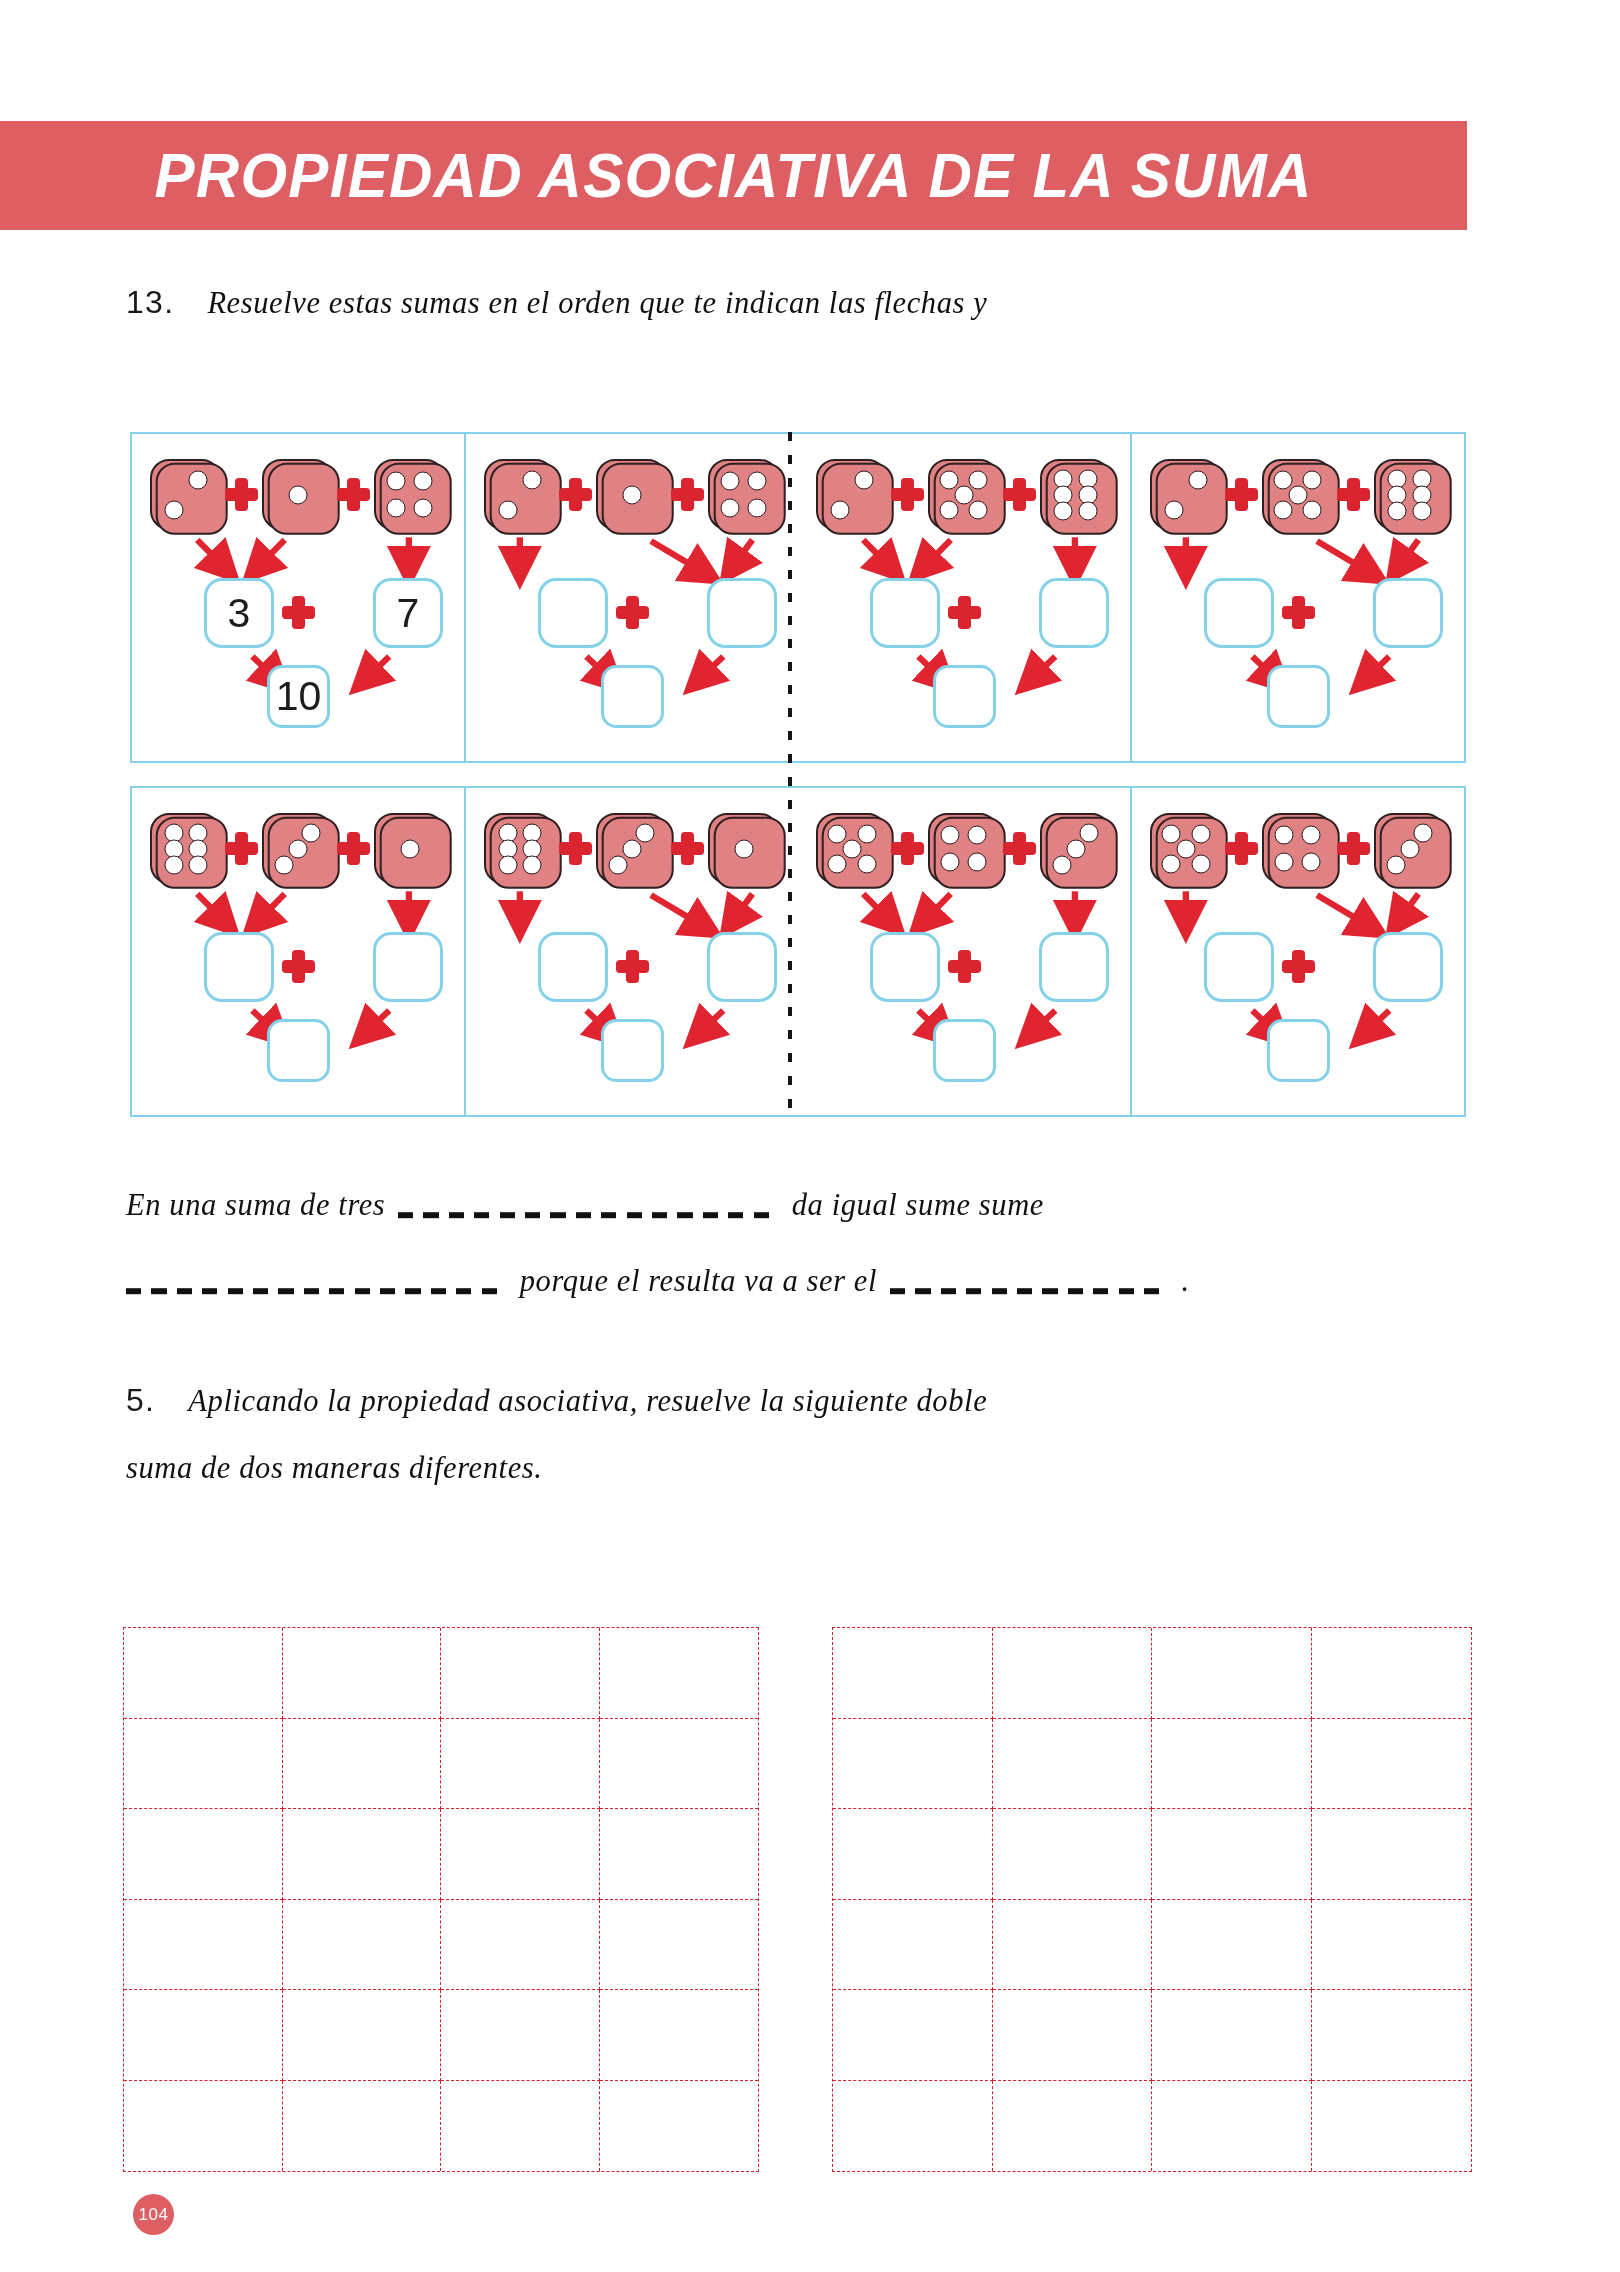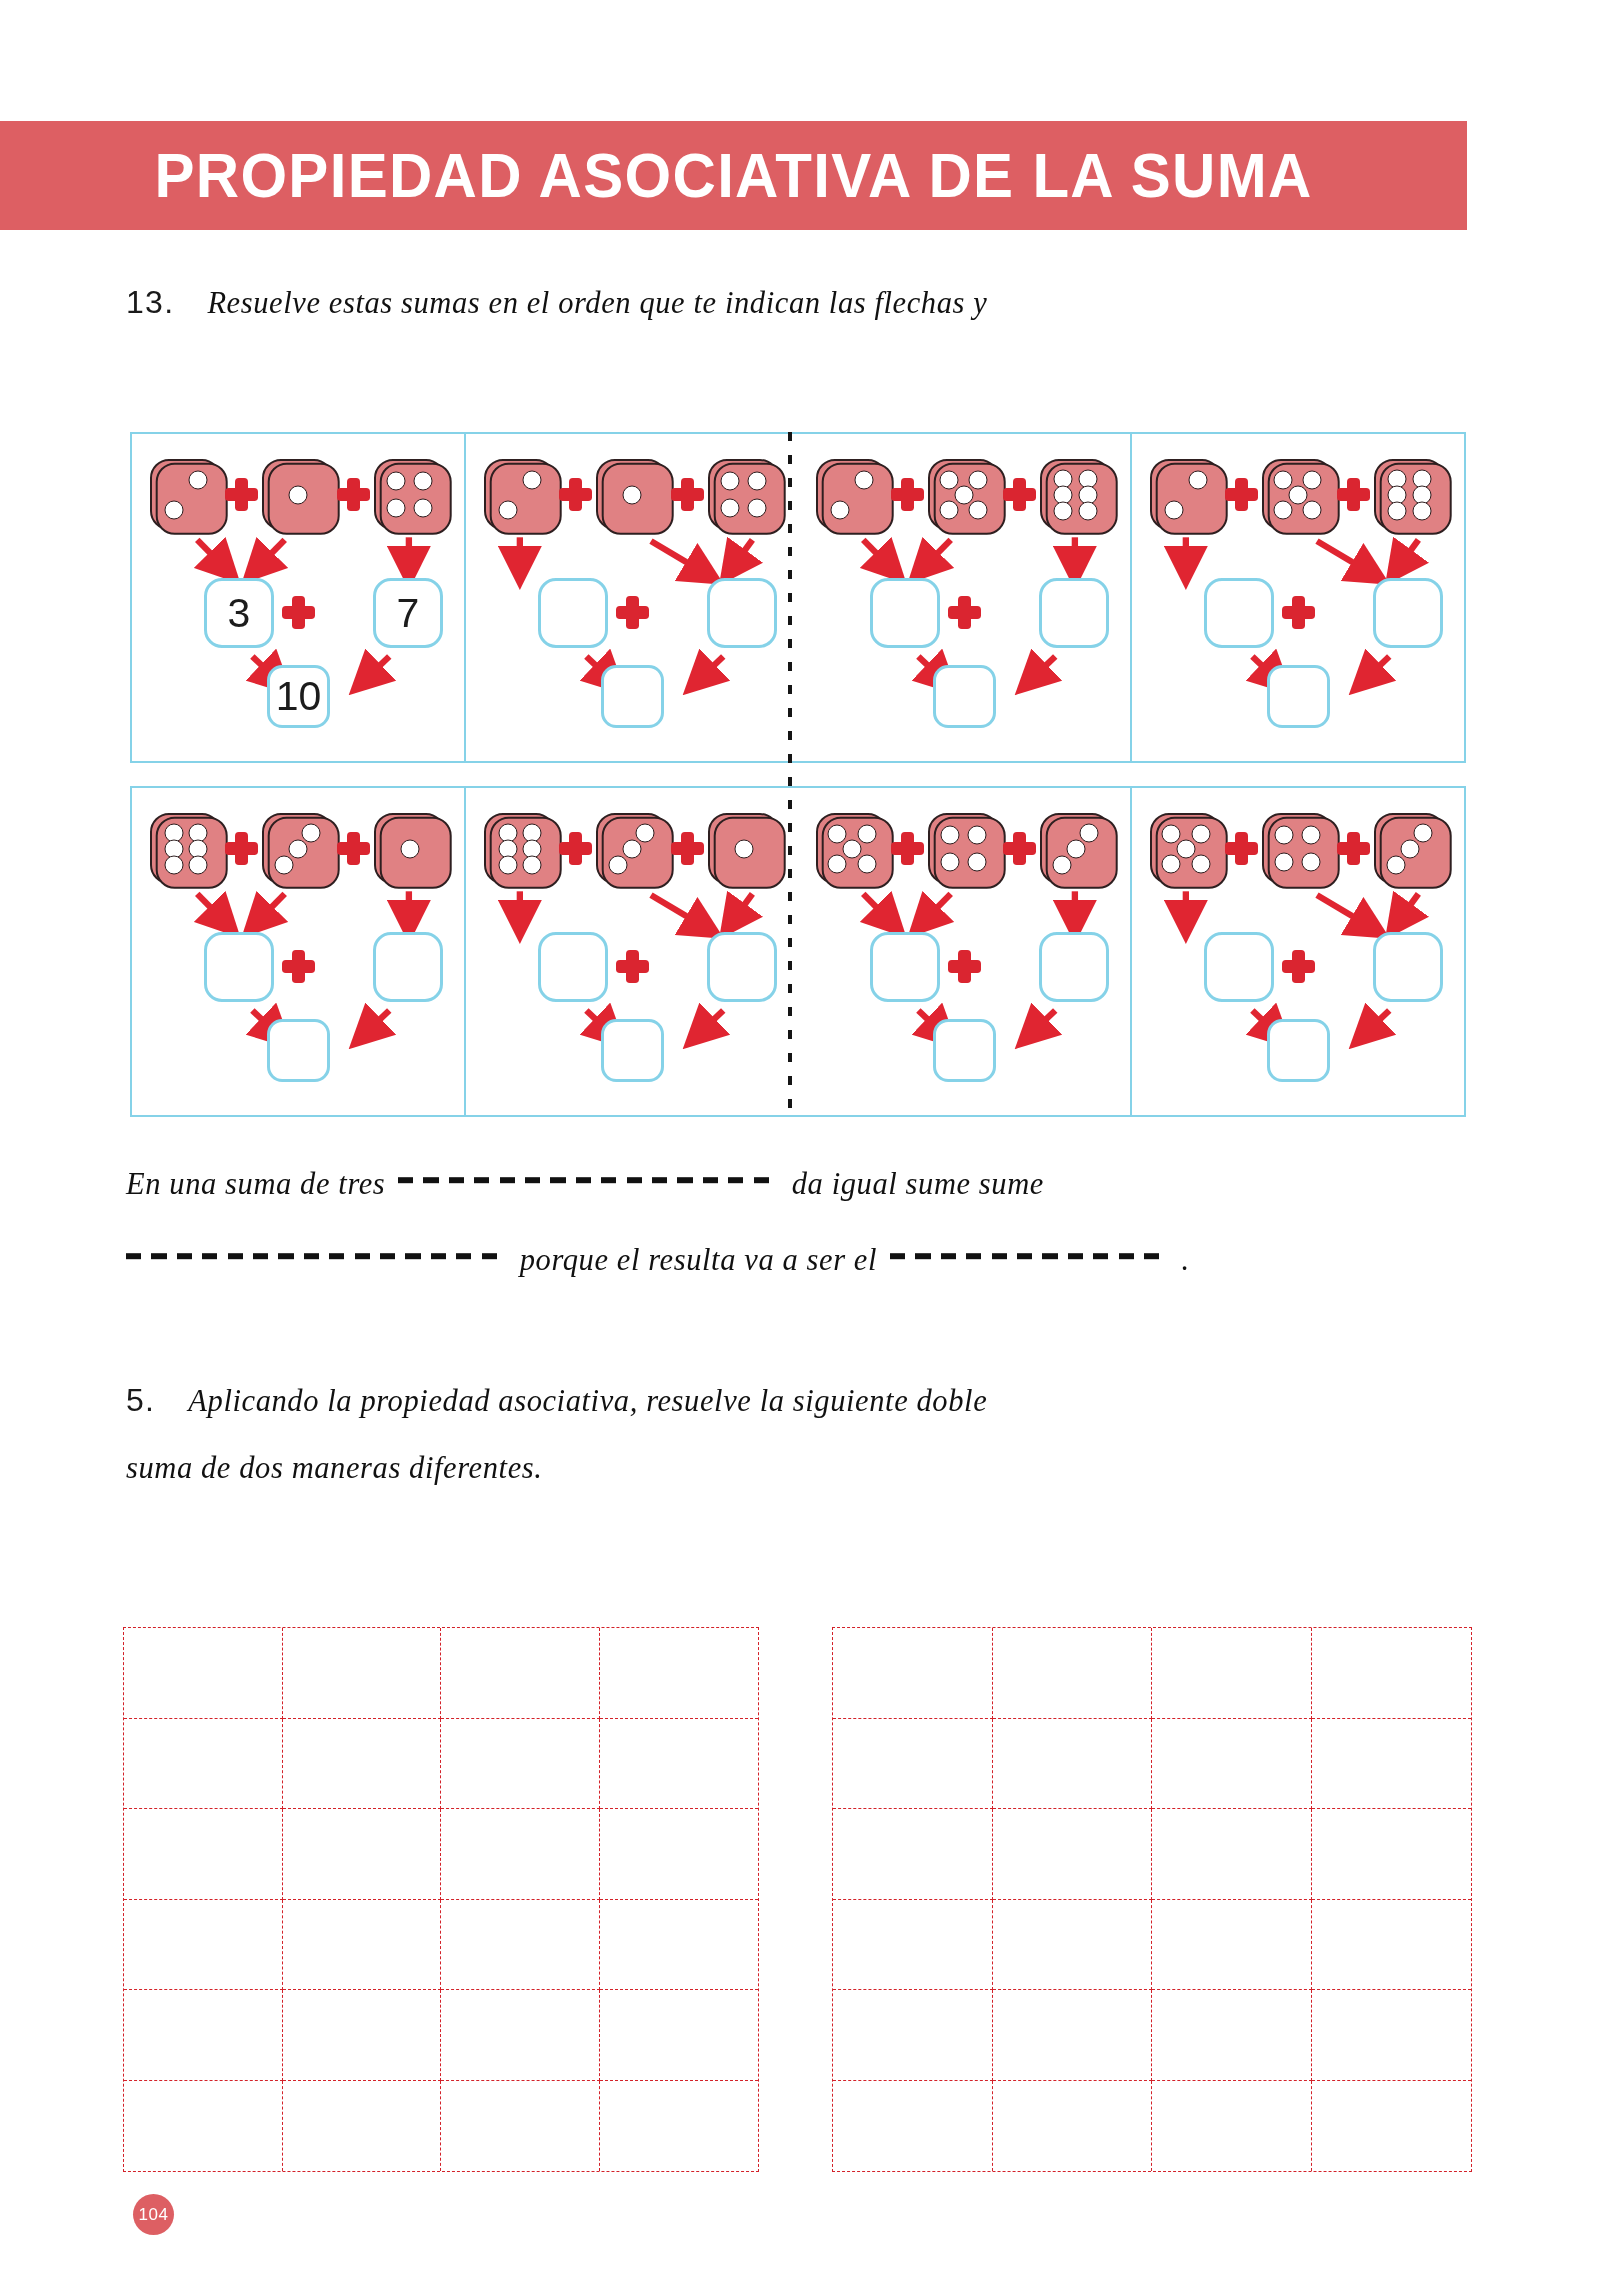--- a/index.html
+++ b/index.html
@@ -1,21 +1,21 @@
 <!DOCTYPE html>
 <html style="font-size:10.2px"><head>
 <meta charset="utf-8">
 <style>
   html,body{margin:0;padding:0;background:#ffffff;}
   .sheet{position:relative;width:1620px;height:2273px;background:#ffffff;overflow:hidden;
          font-family:"Liberation Sans",sans-serif;color:#1a1a1a;}
 
   
   .banner{position:absolute;left:0;top:121px;width:1467px;height:109px;background:#dd5f63;
-          display:flex;align-items:center;justify-content:center;}
+          display:flex;align-items:center;justify-content:center;font-style:italic;}
   .banner-title{font-size:60px;font-weight:800;letter-spacing:1.3px;color:#ffffff;
                 font-family:"Liberation Sans",sans-serif;transform:scaleY(1.04);}
 
   
   .ex{position:absolute;left:126px;width:1397px;}
   .ex13{top:272px;}
   .ex14{top:1370px;}
   .exline{line-height:61px;white-space:nowrap;}
   .exnum{font-size:32px;color:#1a1a1a;margin-right:33px;letter-spacing:1.3px;}
   .cursive{font-family:"Liberation Serif",serif;font-style:italic;font-size:30.5px;
@@ -48,21 +48,21 @@
   .abox{position:absolute;width:70px;height:70px;box-sizing:border-box;background:#ffffff;
         border:3.2px solid #85d2e8;border-radius:18px;display:flex;align-items:center;
         justify-content:center;}
   .abox.total{width:63px;height:63px;border-radius:15.2px;}
   .abox span{font-size:41px;color:#1c1c1c;font-family:"Liberation Sans",sans-serif;}
 
   .arrows{position:absolute;left:0;top:0;width:100%;height:100%;pointer-events:none;}
 
   
   .sentence{position:absolute;left:126px;top:1167px;width:1416px;}
-  .sline{display:flex;align-items:flex-start;gap:12.7px;height:76px;white-space:nowrap;}
+  .sline{display:flex;align-items:center;gap:12.7px;height:76px;white-space:nowrap;}
   .blank{display:inline-block;height:6.3px;
          background:repeating-linear-gradient(90deg,#111 0 15.2px,transparent 15.2px 25.4px);
          transform:translateY(10.2px);}
   .blank1{width:381px;}
   .blank2{width:381px;}
   .blank3{width:279px;}
 
   
   .sumbox{position:absolute;left:530px;top:1502px;width:479px;height:85px;box-sizing:border-box;
           border:2.5px solid #85d2e8;border-top-width:5.7px;border-bottom-width:5.7px;

